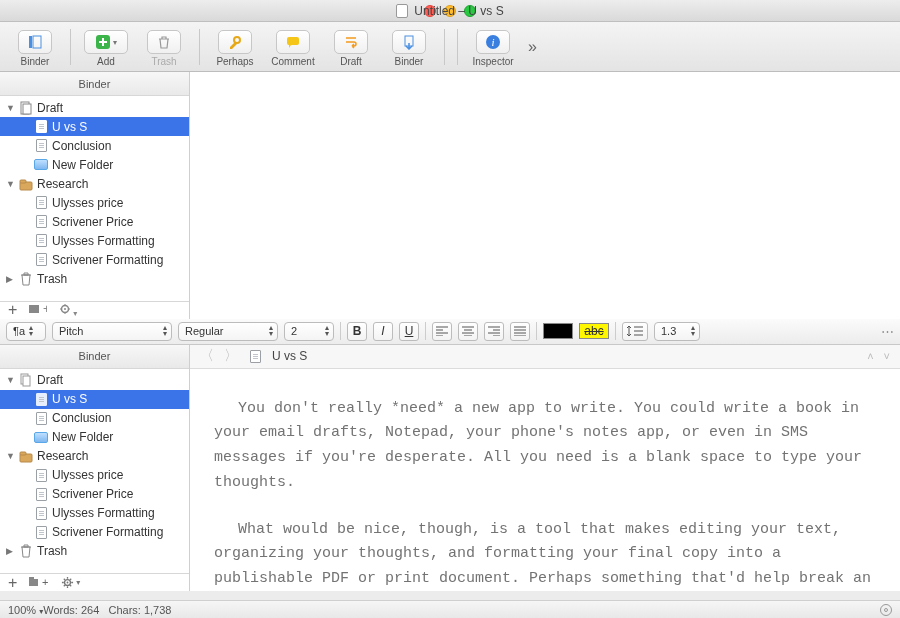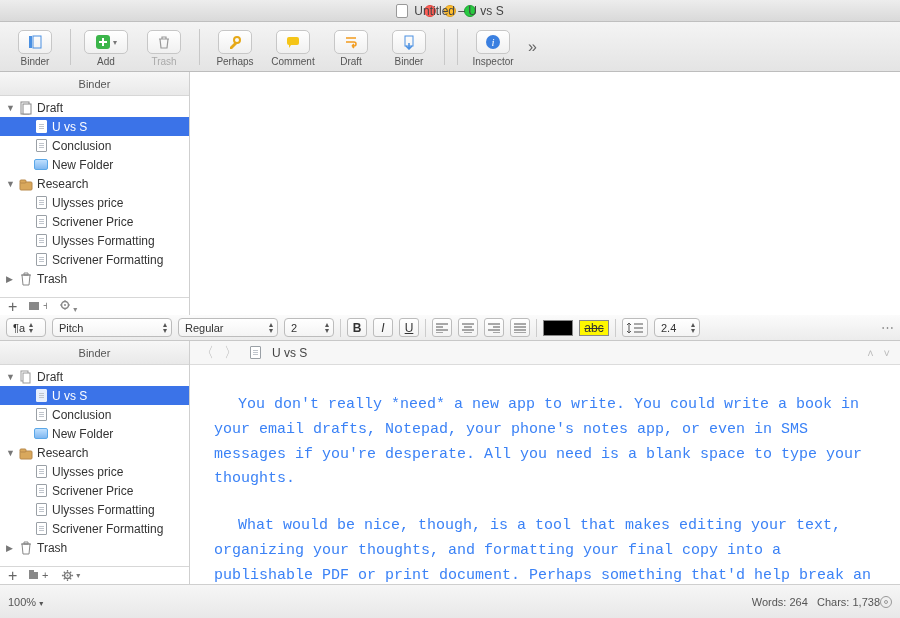--- a/index.html
+++ b/index.html
@@ -42,25 +42,25 @@
   .ficon{ width:14px;height:14px; display:inline-flex;align-items:center;justify-content:center;}
   .docicon{ width:11px;height:13px;border:1px solid #9aa0a6;border-radius:1px;background:#fff;position:relative;}
   .docicon::before{content:"";position:absolute;left:2px;right:2px;top:3px;height:1px;background:#c0c5cc;box-shadow:0 2px 0 #c0c5cc,0 4px 0 #c0c5cc;}
   .fold{ width:14px;height:11px;border:1px solid #5aa7e8;background:linear-gradient(#bfe0ff,#7fb7f0);border-radius:2px;}
   .sidebar-footer{ height:18px; border-top:1px solid #d7d7d7; display:flex; align-items:center; gap:12px; padding:0 8px; color:#666; font-size:14px;}
   
   .editor{ flex:1; display:flex; flex-direction:column; background:#fff;}
   .pathbar{ height:24px; border-bottom:1px solid #dcdcdc; background:#f7f7f7; display:flex; align-items:center; gap:10px; padding:0 10px; color:#777;}
   .pathbar .spacer{flex:1;}
   .chev{ font-size:14px;}
-  .content{ flex:1; overflow:auto; padding:28px 24px 20px 24px; font-family:"Courier New", Courier, monospace; font-size:15px; line-height:1.65; color:#3b82f6;}
+  .content{ flex:1; overflow:auto; padding:28px 24px 20px 24px; font-family:"Courier New", Courier, monospace; font-size:15px; line-height:1.65; color:#737373;}
   .content p{ margin:0 0 22px 0; text-indent:1.6em;}
   
-  .statusbar{ height:34px; border-top:1px solid #cfcfcf; background:linear-gradient(#f6f6f6,#e8e8e8); display:flex; align-items:center; font-size:11px; color:#555; padding:0 8px;}
-  .statusbar .mid{ flex:1; text-align:right;}
+  .statusbar{ height:18px; border-top:1px solid #cfcfcf; background:linear-gradient(#f6f6f6,#e8e8e8); display:flex; align-items:center; font-size:11px; color:#555; padding:0 8px;margin-top:9px;}
+  .statusbar .mid{ flex:1; text-align:left;}
   .target{ width:12px;height:12px;border:1.5px solid #999;border-radius:50%; position:relative;}
   .target::after{content:"";position:absolute;inset:3px;border:1px solid #999;border-radius:50%;}
 </style>
 </head>
 <body>
 
 <div class="titlebar">
   <div class="traffic">
     <div class="tl" style="background:#ff5f57;border:0.5px solid #e1463f;"></div>
     <div class="tl" style="background:#ffbd2e;border:0.5px solid #dfa022;"></div>
@@ -327,21 +327,21 @@
   <div class="hl">
       <span style="text-decoration:line-through">abc</span>
     </div>
   <div class="fb-sep"></div>
   <div class="biusq" style="width:26px">
       <svg width="16" height="12" viewBox="0 0 16 12">
         <path d="M2 1v10m-2-8l2-2 2 2m-4 6l2 2 2-2 M7 2h9M7 6h9M7 10h9" stroke="#555" fill="none"></path>
       </svg>
     </div>
   <div class="select" style="width:46px">
-      <span style="flex:1">2.4</span>
+      <span style="flex:1">1.3</span>
       <span class="arrows">
         <span>▴</span>
         <span>▾</span>
       </span>
     </div>
   <div style="flex:1"></div>
   <div style="font-size:13px;color:#777;">⋯</div>
 </div>
 
 <div class="columns">

